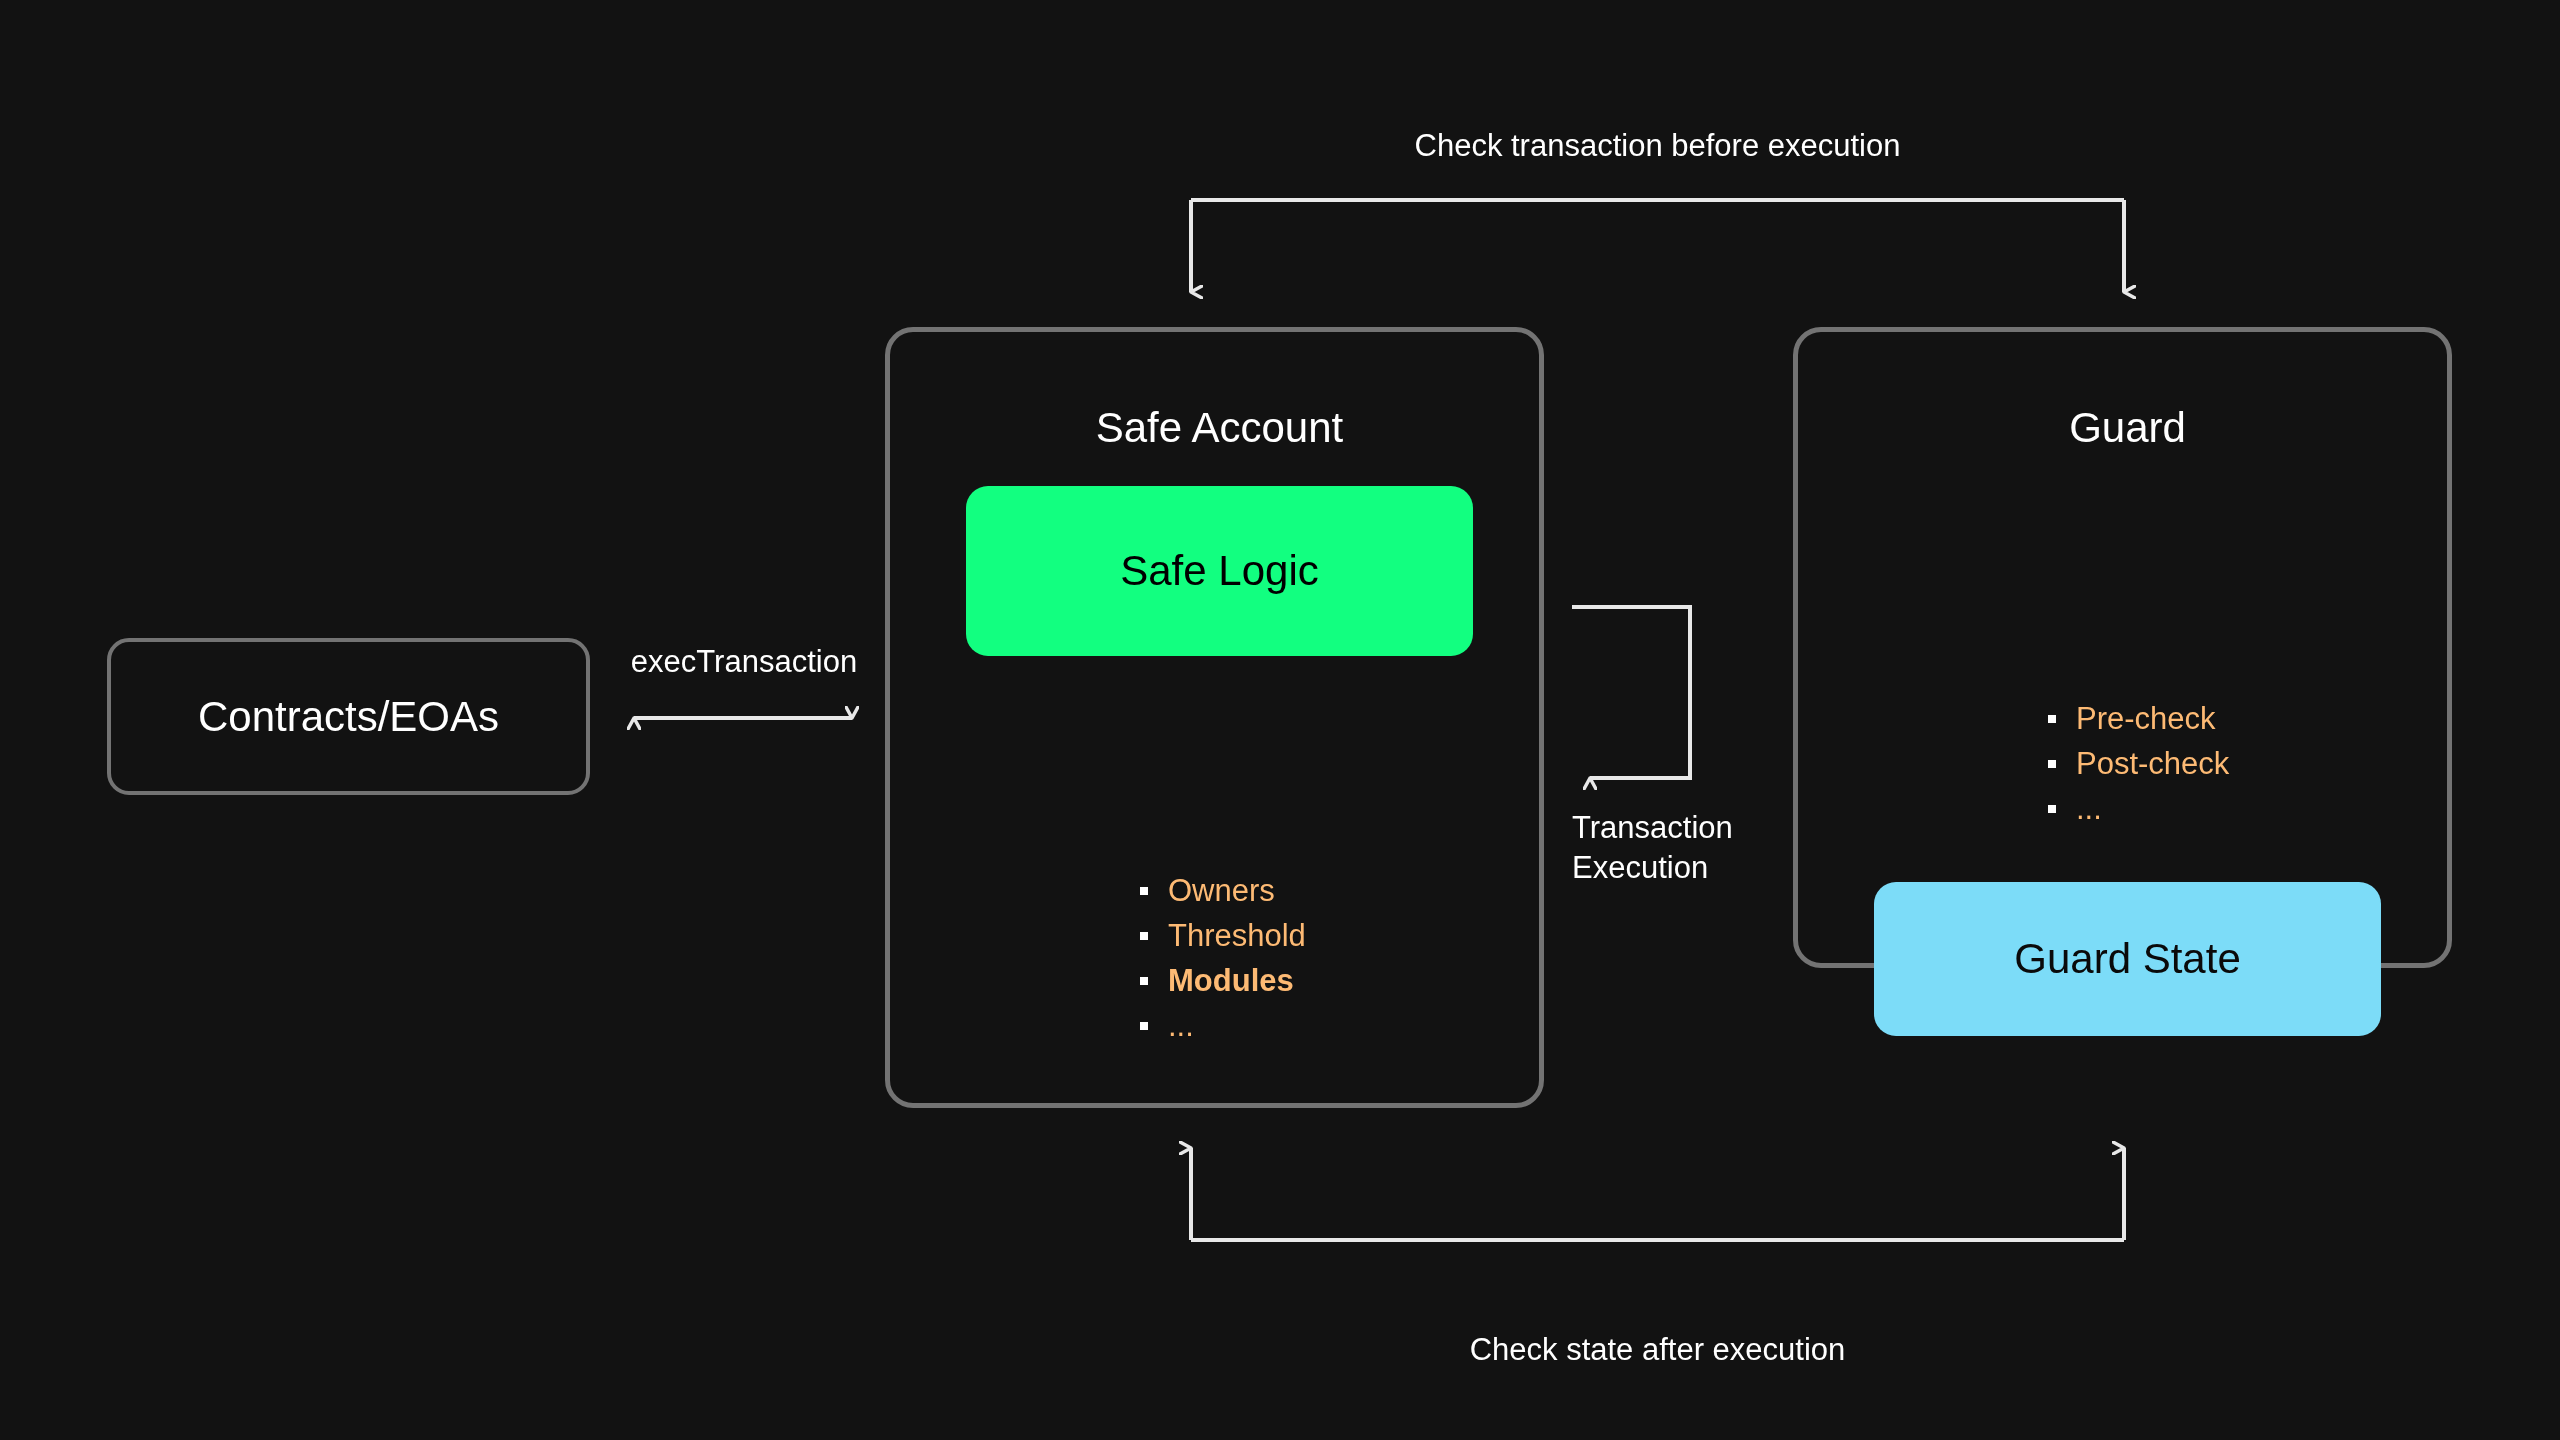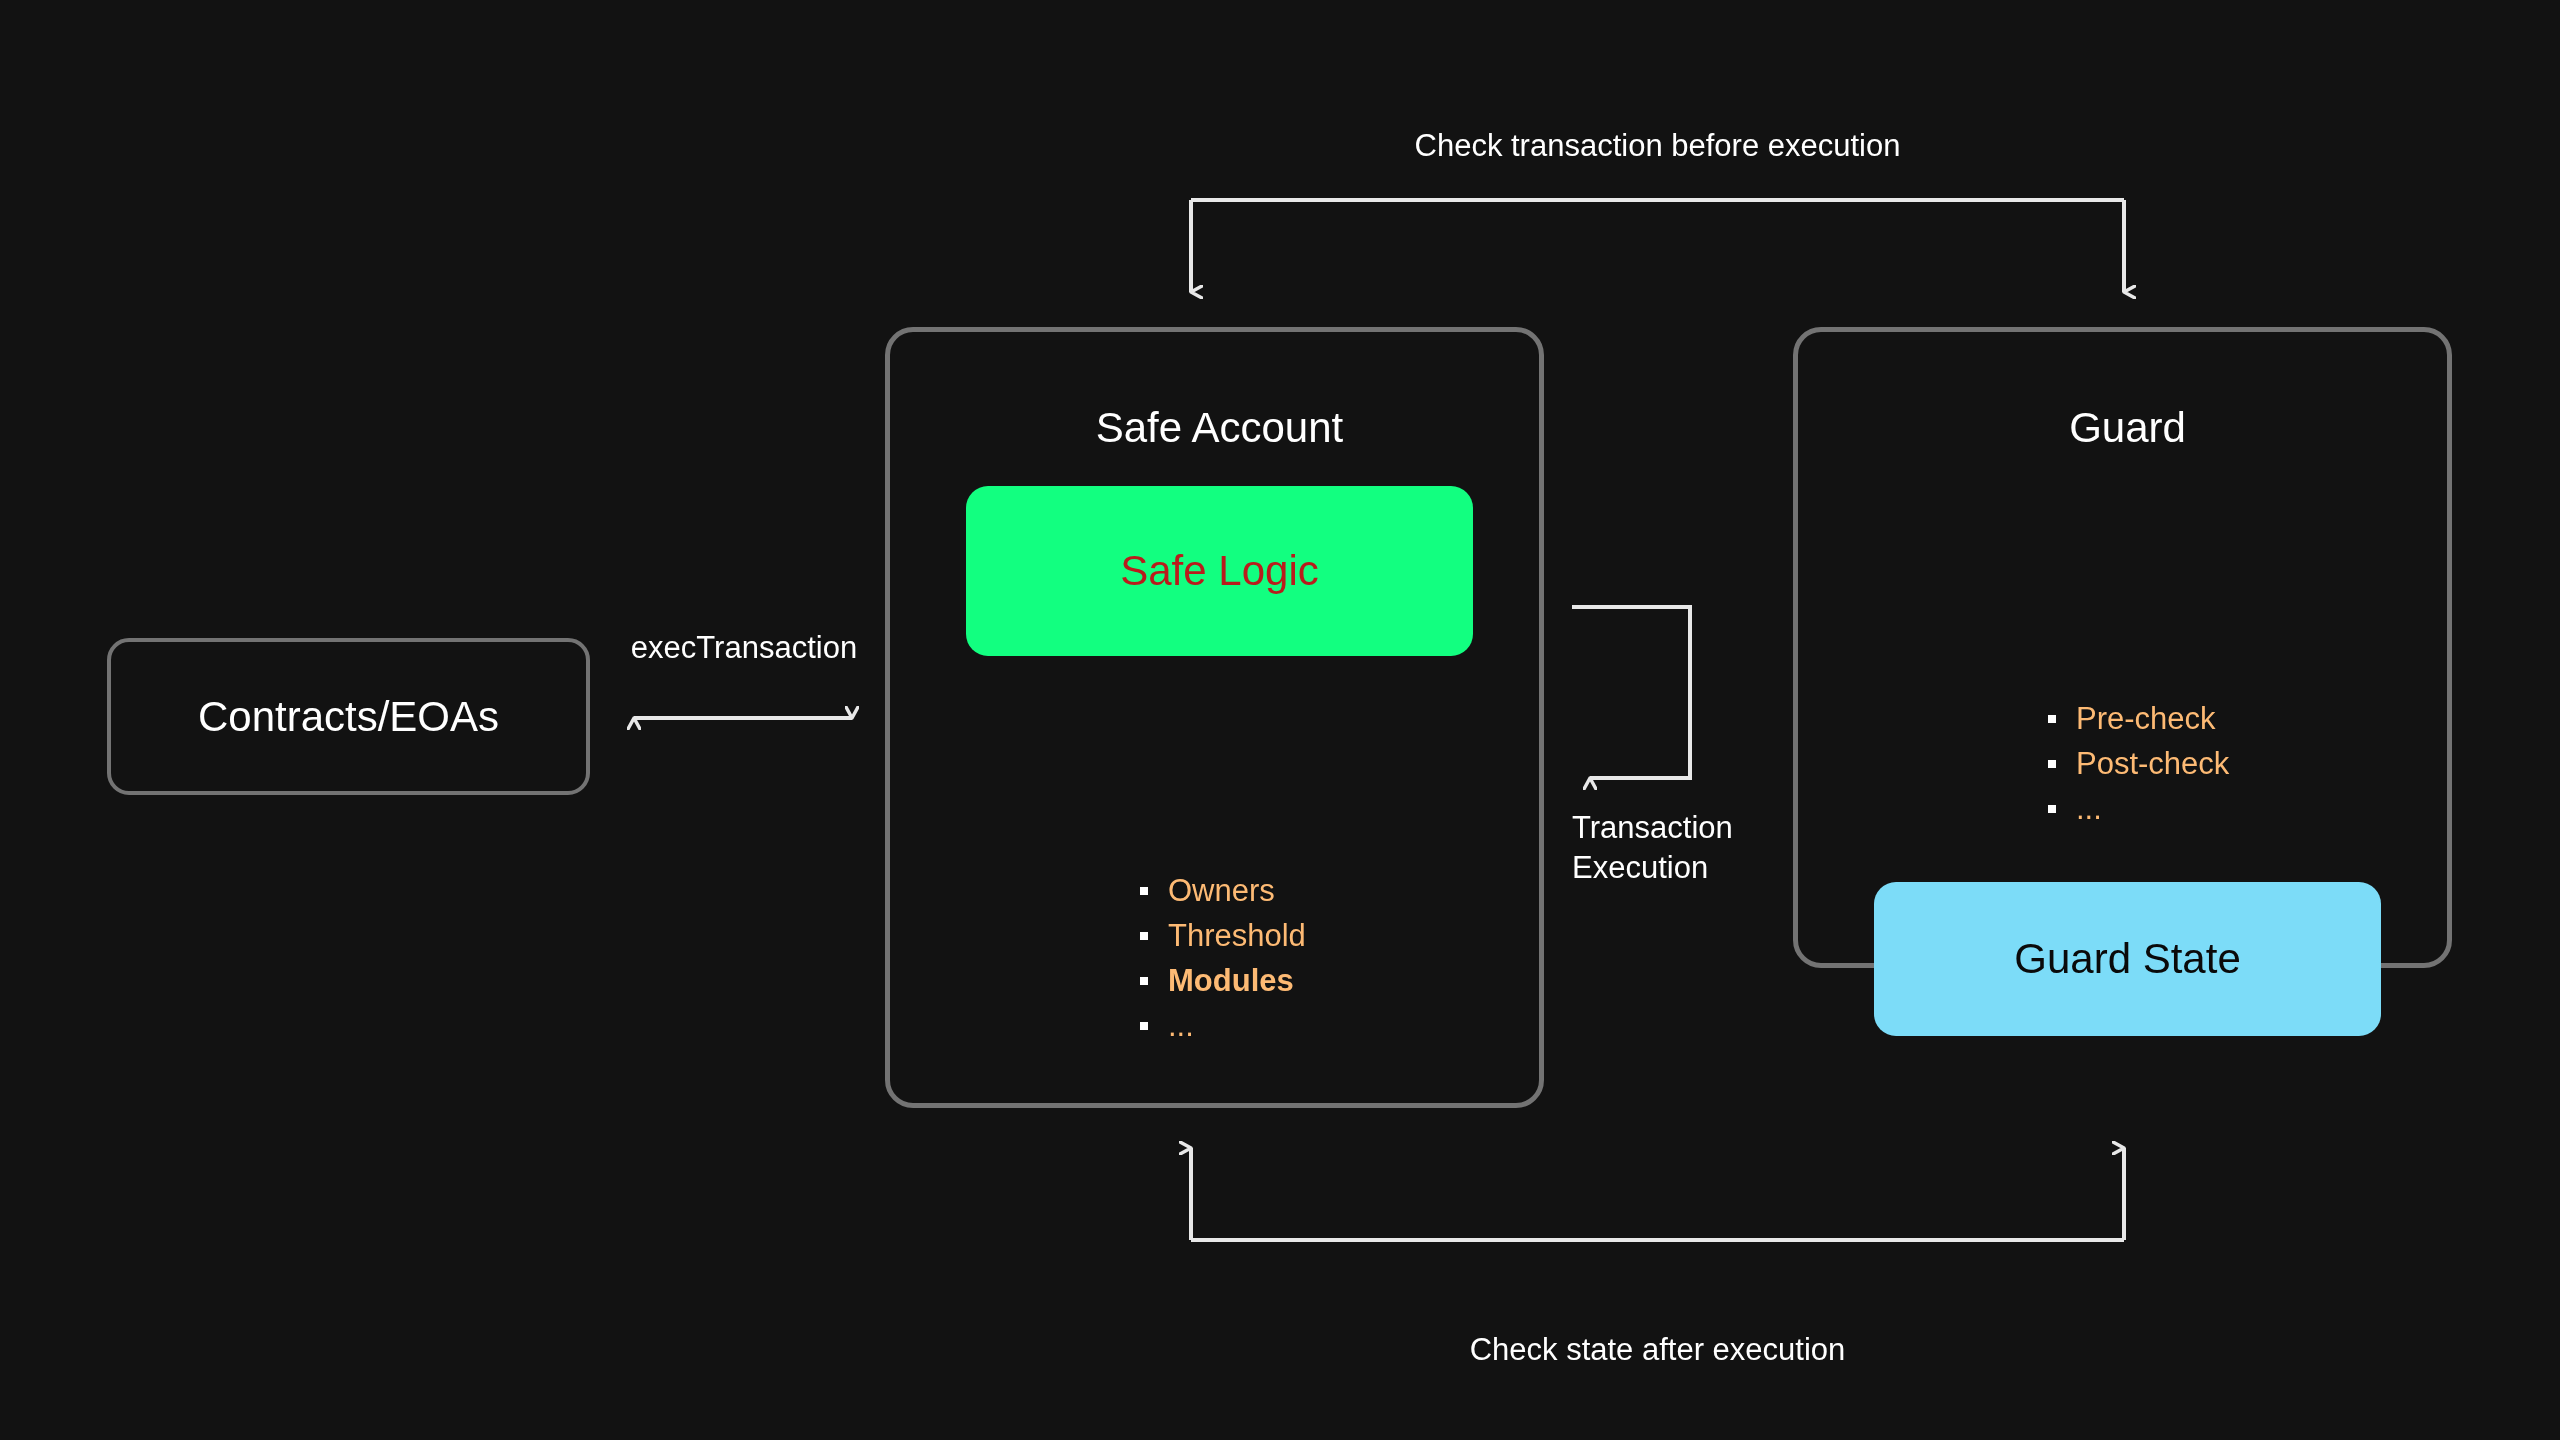--- a/index.html
+++ b/index.html
@@ -27,21 +27,21 @@
   }
   .outline-box.small { border-radius: 22px; border-width: 4px; }
 
   
   .fill-box {
     border-radius: 22px;
     display: flex;
     align-items: center;
     justify-content: center;
   }
-  .fill-green { background: #12FF80; color: #b91c1c; }
+  .fill-green { background: #12FF80; color: #000000; }
   .fill-blue  { background: #7CDCF8; color: #0A0A0A; }
 
   
   .box-title {
     color: #FFFFFF;
     font-size: 42px;
     font-weight: 400;
     text-align: center;
     white-space: nowrap;
   }
@@ -143,21 +143,21 @@
   </svg>
 
   <div class="abs box-title" style="left:1191px; top:128px; width:933px; font-size:31px;">Check transaction before execution</div>
 
   <div class="abs box-title" style="left:1191px; top:1332px; width:933px; font-size:31px;">Check state after execution</div>
 
   <div class="abs outline-box small" style="left:107px; top:638px; width:483px; height:157px; display:flex; align-items:center; justify-content:center;">
     <span class="node-label">Contracts/EOAs</span>
   </div>
 
-  <div class="abs edge-label" style="left:624px; top:628px; width:240px; text-align:center;">execTransaction</div>
+  <div class="abs edge-label" style="left:624px; top:642px; width:240px; text-align:center;">execTransaction</div>
 
   <div class="abs outline-box" style="left:885px; top:327px; width:659px; height:781px;">
 
     <div class="abs box-title" style="left:0px; top:72px; width:659px;">Safe Account</div>
 
     <div class="abs fill-box fill-green" style="left:76px; top:154px; width:507px; height:170px;">
       <span class="inner-label">Safe Logic</span>
     </div>
 
 

